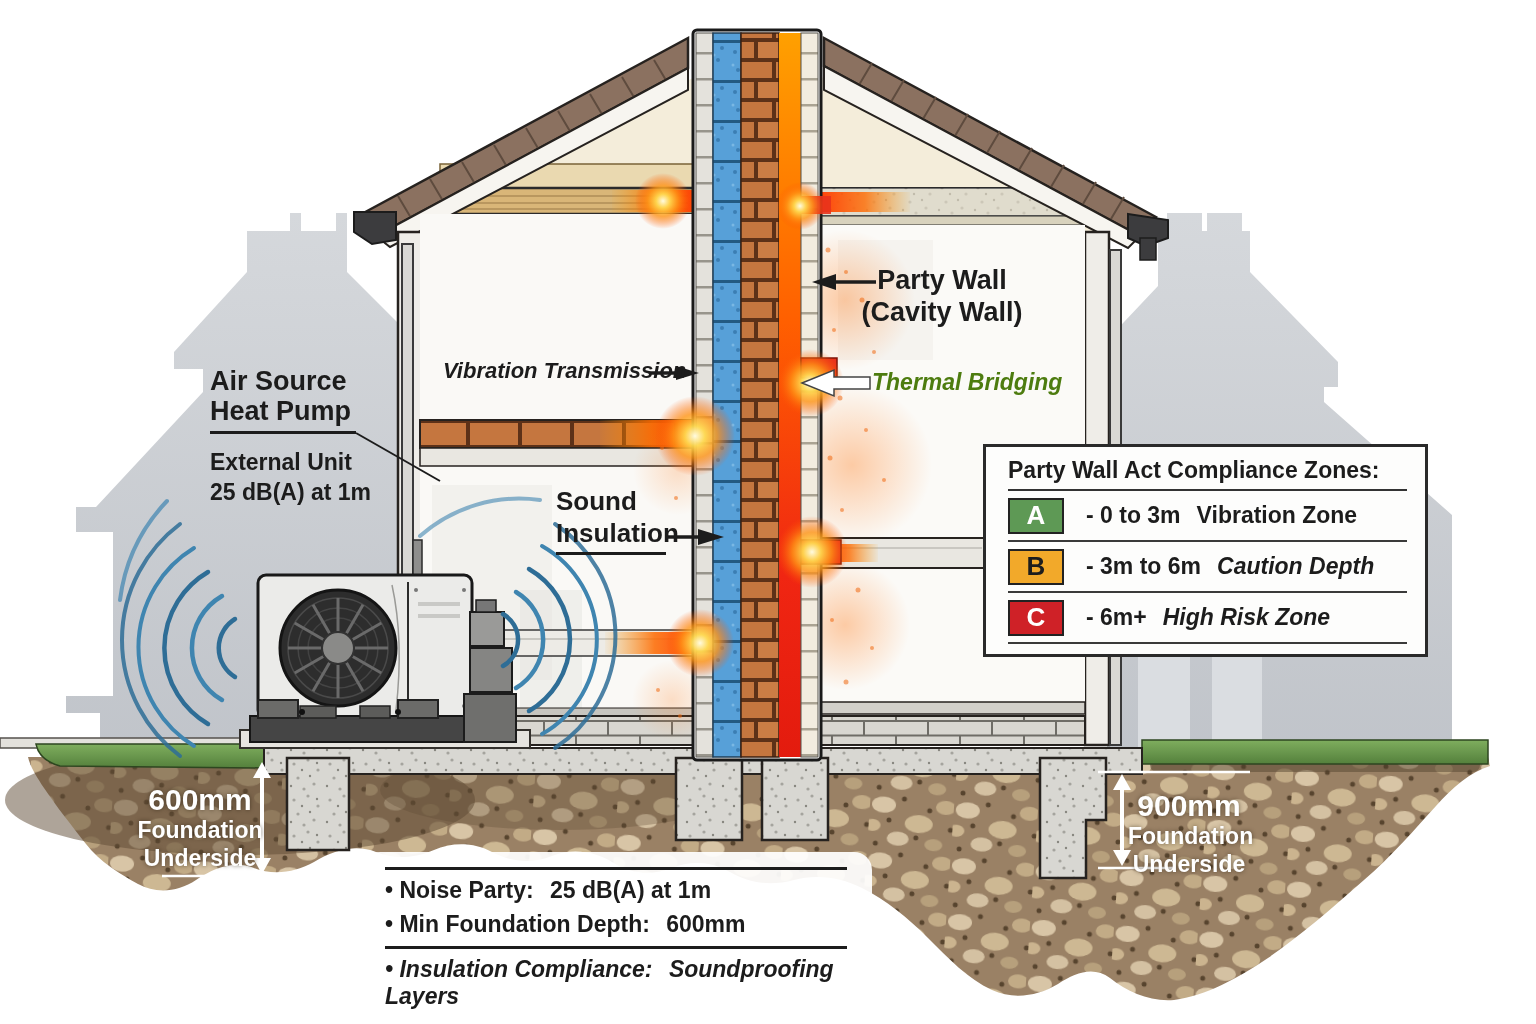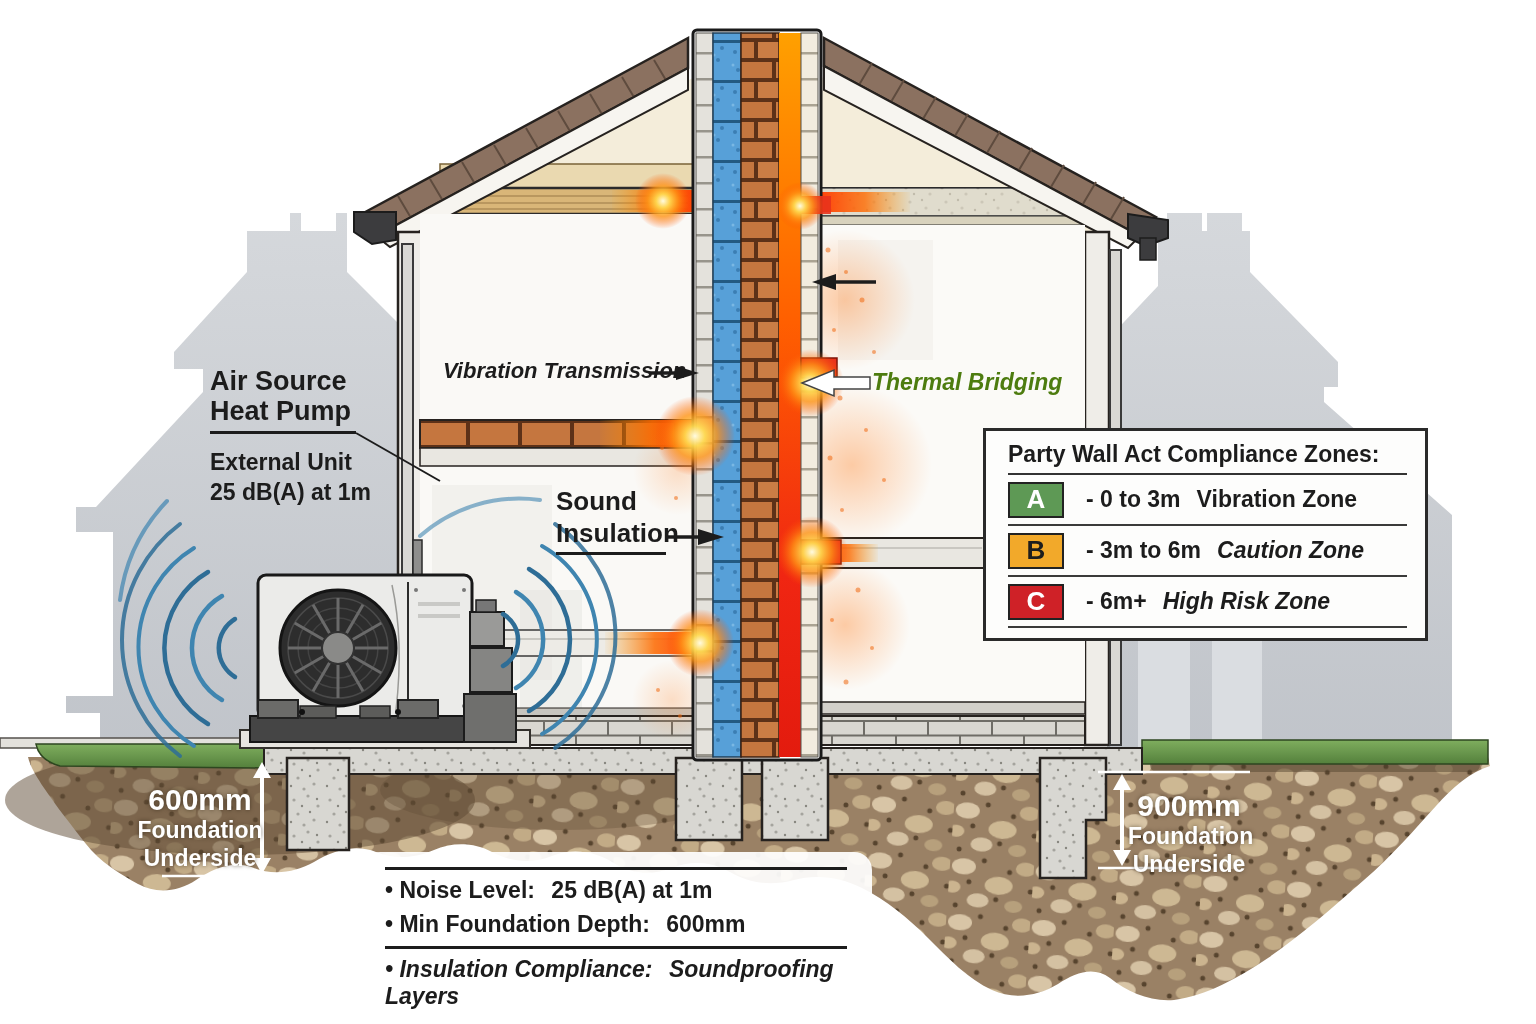--- a/index.html
+++ b/index.html
@@ -11,21 +11,21 @@
   .uline{position:absolute;height:3px;background:#1c1c1c;}
   
   .hp-title{left:210px;top:366px;font-size:27px;font-weight:bold;line-height:1.12;}
   .hp-sub{left:210px;top:448px;font-size:23px;font-weight:600;line-height:1.3;}
   
   .vibration{left:443px;top:358px;font-size:22px;font-weight:bold;font-style:italic;}
   .sound{left:556px;top:486px;font-size:26px;font-weight:bold;line-height:1.22;}
   .partywall{left:852px;top:264px;width:180px;text-align:center;font-size:27px;font-weight:bold;line-height:1.2;}
   .thermal{left:872px;top:369px;font-size:23px;font-weight:bold;font-style:italic;color:#9c4712;}
   
-  .cz-box{position:absolute;left:983px;top:428px;width:445px;height:213px;background:#fdfdfc;
+  .cz-box{position:absolute;left:983px;top:444px;width:445px;height:213px;background:#fdfdfc;
           border:3px solid #2a2a2a;box-sizing:border-box;padding:10px 18px 0 22px;}
   .cz-title{font-size:23px;font-weight:bold;letter-spacing:0px;}
   .cz-title-rule{height:2px;background:#333;margin-top:5px;}
   .cz-row{display:flex;align-items:center;height:49px;border-bottom:2px solid #3a3a3a;}
   .cz-sq{width:56px;height:36px;border:2px solid #222;box-sizing:border-box;display:flex;
          align-items:center;justify-content:center;font-size:26px;font-weight:bold;}
   .cz-range{font-size:23px;font-weight:bold;margin-left:22px;}
   .cz-name{font-size:23px;font-weight:bold;margin-left:16px;}
   
   .fdim{position:absolute;color:#fff;text-align:center;font-weight:bold;line-height:1.18;
@@ -367,35 +367,39 @@
 </div>
 
 <div class="lbl sound">
   <div>Sound</div>
   <div>Insulation</div>
 </div>
 
 <div class="lbl vibration">Vibration Transmission</div>
 <div class="uline" style="left:556px;top:552px;width:110px;"></div>
 
+<div class="lbl partywall">
+  <div>Party Wall</div>
+  <div>(Cavity Wall)</div>
+</div>
 
 <div class="lbl thermal" style="color: #4d7c0f;">Thermal Bridging</div>
 
 <div class="cz-box">
   <div class="cz-title">Party Wall Act Compliance Zones:</div>
   <div class="cz-title-rule"></div>
   <div class="cz-row">
     <div class="cz-sq" style="background-color: rgb(94, 153, 85); color: rgb(255, 255, 255);">A</div>
     <span class="cz-range">- 0 to 3m</span>
     <span class="cz-name">Vibration Zone</span>
   </div>
   <div class="cz-row">
     <div class="cz-sq" style="background-color: rgb(242, 169, 42); color: rgb(29, 29, 29);">B</div>
     <span class="cz-range">- 3m to 6m</span>
-    <span class="cz-name ital">Caution Zone</span>
+    <span class="cz-name ital">Caution Depth</span>
   </div>
   <div class="cz-row">
     <div class="cz-sq" style="background-color: rgb(207, 33, 39); color: rgb(255, 255, 255);">C</div>
     <span class="cz-range">- 6m+</span>
     <span class="cz-name ital">High Risk Zone</span>
   </div>
 </div>
 
 <div class="fdim fdim-left">
   <div class="big">600mm</div>
@@ -406,21 +410,21 @@
   <div class="big">900mm</div>
   <div class="small">Foundation</div>
   <div class="small">Underside</div>
 </div>
 
 <div class="specs-bg"></div>
 <div class="specs">
   <div class="sp-rule"></div>
   <div class="sp-item">
     <span>•</span>
-    <span>Noise Level:</span><span class="gap"></span>
+    <span>Noise Party:</span><span class="gap"></span>
     <span>25 dB(A) at 1m</span>
   </div>
   <div class="sp-item">
     <span>•</span>
     <span>Min Foundation Depth:</span><span class="gap"></span>
     <span>600mm</span>
   </div>
   <div class="sp-rule" style="margin-top:8px;"></div>
   <div class="sp-item ital">
     <span>•</span>

